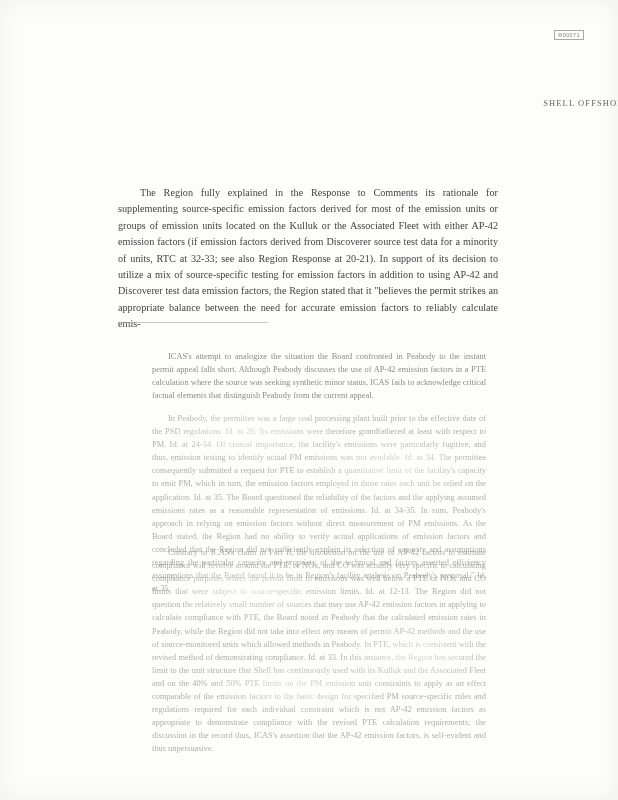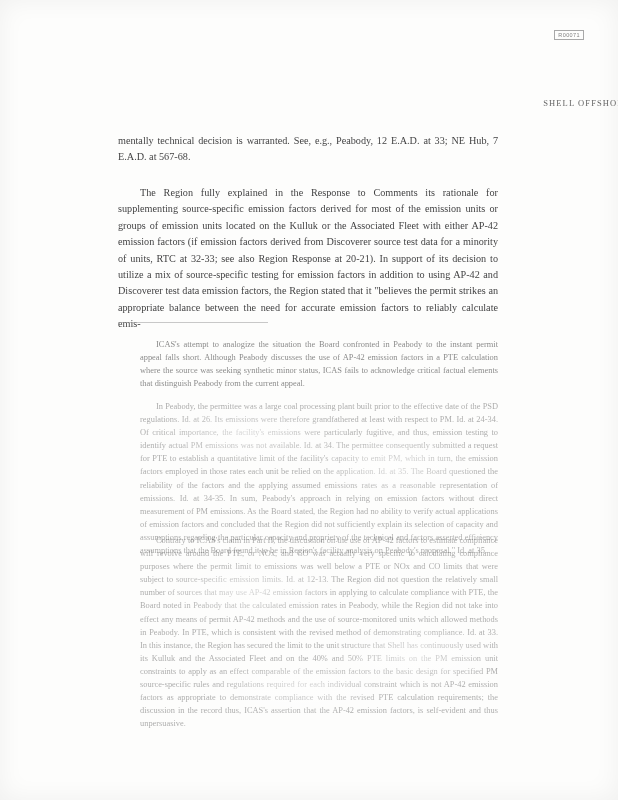--- a/index.html
+++ b/index.html
@@ -84,21 +84,21 @@
     border-top: 0.6px solid #9c9c9c;
     opacity: 0.55;
   }
   .fn-block {
     position: absolute;
     left: 140px;
     width: 358px;
     color: #3a3a3a;
   }
   .fn-block p {
-    margin: 0;
+    margin: 12px;
     font-size: 8.4px;
     line-height: 13.1px;
     text-align: justify;
   }
   .fn-1 { top: 338px; }
   .fn-2 { top: 400px; }
   .fn-3 { top: 534px; }
   .fn-2 p, .fn-3 p {
     text-indent: 16px;
   }
@@ -127,23 +127,20 @@
 </head>
 <body>
 
 <div class="page">
   <div class="page-inner">
 
     <div class="corner-stamp">R00071</div>
 
     <div class="doc-header">SHELL OFFSHORE, INC.</div>
 
-    <div class="body-block para-top">
-      <p>mentally technical decision is warranted. See, e.g., Peabody, 12 E.A.D. at 33; NE Hub, 7 E.A.D. at 567-68.</p>
-    </div>
 
     <div class="body-block para-main">
       <p>The Region fully explained in the Response to Comments its rationale for supplementing source-specific emission factors derived for most of the emission units or groups of emission units located on the Kulluk or the Associated Fleet with either AP-42 emission factors (if emission factors derived from Discoverer source test data for a minority of units, RTC at 32-33; see also Region Response at 20-21). In support of its decision to utilize a mix of source-specific testing for emission factors in addition to using AP-42 and Discoverer test data emission factors, the Region stated that it "believes the permit strikes an appropriate balance between the need for accurate emission factors to reliably calculate emis-</p>
     </div>
 
     <div class="footnote-rule"></div>
 
     <div class="fn-block fn-1">
       <p class="mid-faint">ICAS's attempt to analogize the situation the Board confronted in Peabody to the instant permit appeal  falls short. Although Peabody discusses the use of AP-42 emission factors in a PTE calculation where the source was seeking synthetic minor status, ICAS fails to acknowledge critical factual elements that distinguish Peabody from the current appeal.</p>
     </div>

